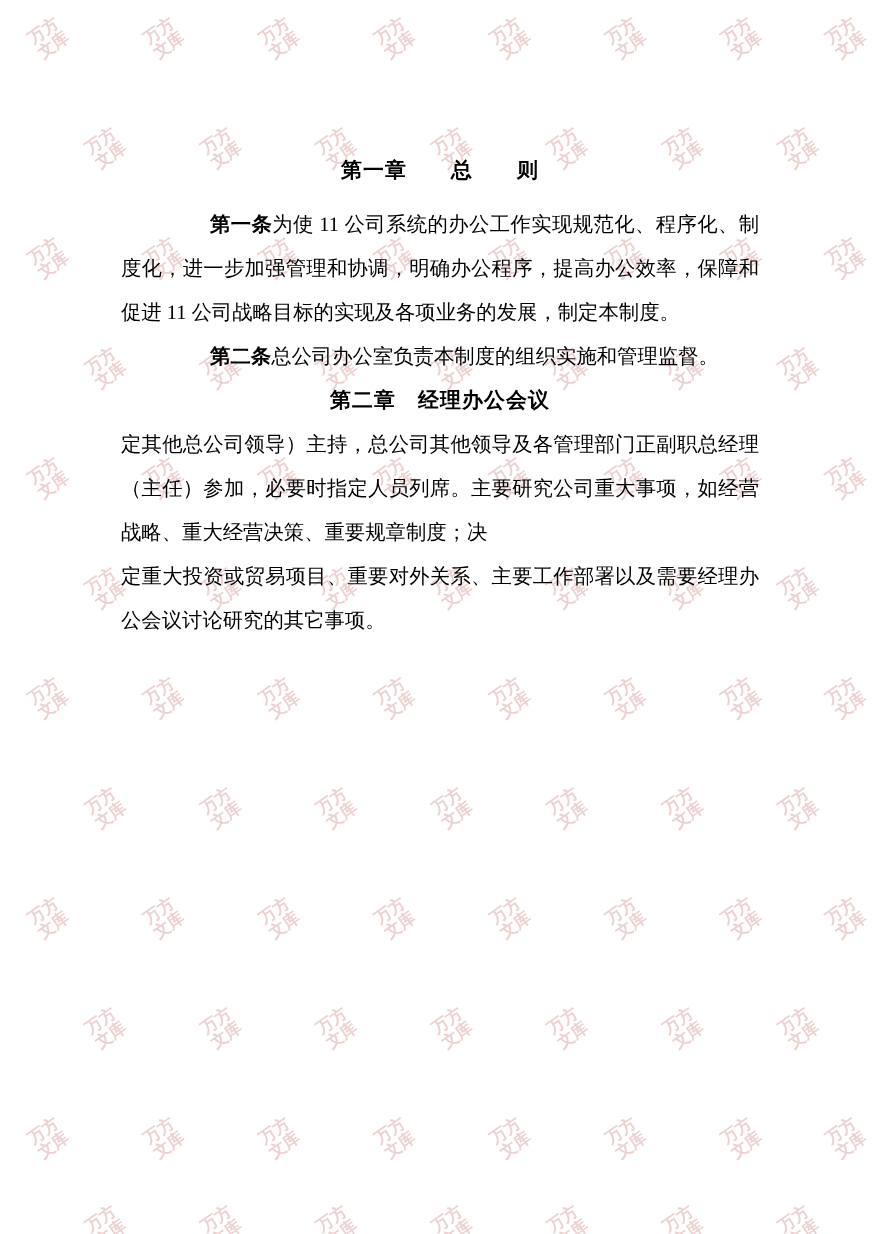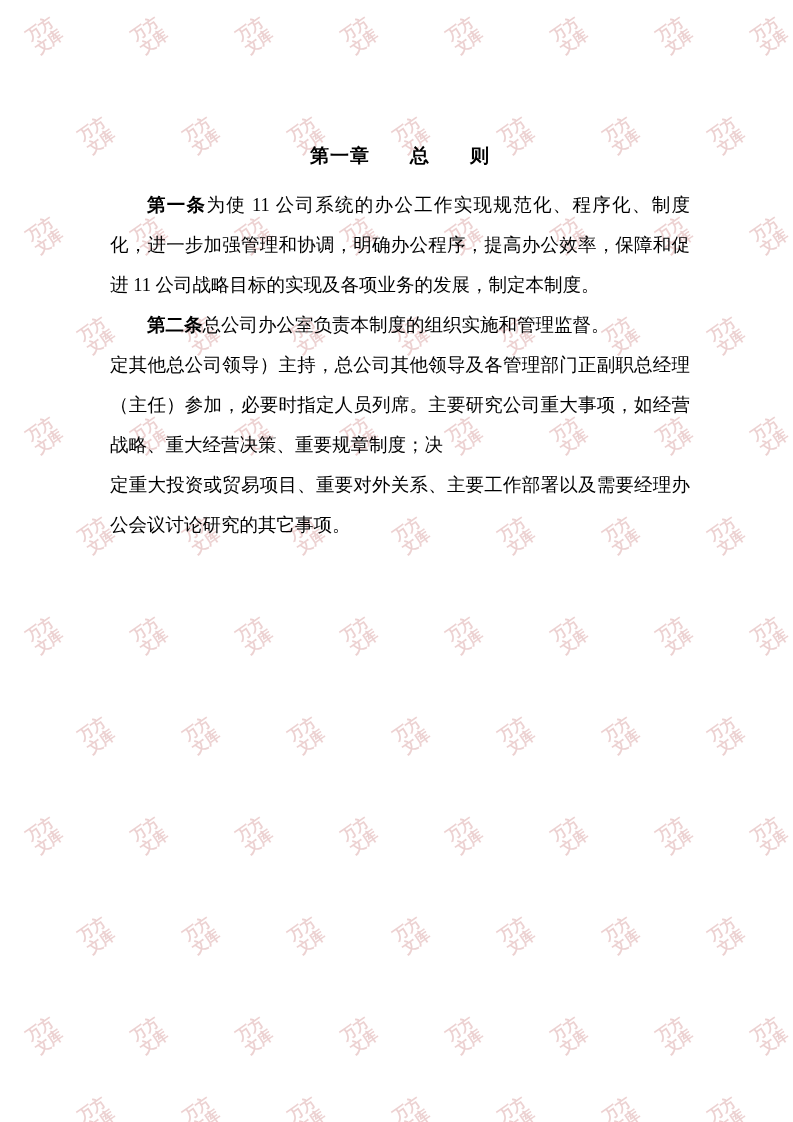--- a/index.html
+++ b/index.html
@@ -74,20 +74,21 @@
     margin: 0;
     text-align: justify;
     text-justify: inter-ideograph;
     text-indent: 2em;
   }
   p.para.noindent {
     text-indent: 0;
   }
   p.para b {
     font-weight: 700;
+    margin-left: 44px;
   }
 </style>
 </head>
 <body>
 
 <div id="watermark-layer">
     <div class="wm" style="color: rgb(233, 201, 201); left: 30px; top: 20px;"><span>万方</span><br><span>文库</span></div>
     <div class="wm" style="color: rgb(233, 201, 201); left: 135px; top: 20px;"><span>万方</span><br><span>文库</span></div>
     <div class="wm" style="color: rgb(233, 201, 201); left: 240px; top: 20px;"><span>万方</span><br><span>文库</span></div>
     <div class="wm" style="color: rgb(233, 201, 201); left: 345px; top: 20px;"><span>万方</span><br><span>文库</span></div>
@@ -181,20 +182,21 @@
 
 <div id="page">
   <div class="content">
 
     <div class="heading">第一章　　总　　则</div>
 
     <p class="para"><b>第一条</b><span>为使 11 公司系统的办公工作实现规范化、程序化、制度化，进一步加强管理和协调，明确办公程序，提高办公效率，保障和促进 11 公司战略目标的实现及各项业务的发展，制定本制度。</span></p>
 
     <p class="para"><b>第二条</b><span>总公司办公室负责本制度的组织实施和管理监督。</span></p>
 
+    <div class="heading2">第二章　经理办公会议</div>
 
 
 
     <p class="para noindent">定其他总公司领导）主持，总公司其他领导及各管理部门正副职总经理（主任）参加，必要时指定人员列席。主要研究公司重大事项，如经营战略、重大经营决策、重要规章制度；决</p>
 
     <p class="para noindent">定重大投资或贸易项目、重要对外关系、主要工作部署以及需要经理办公会议讨论研究的其它事项。</p>
 
 
 
   </div>

